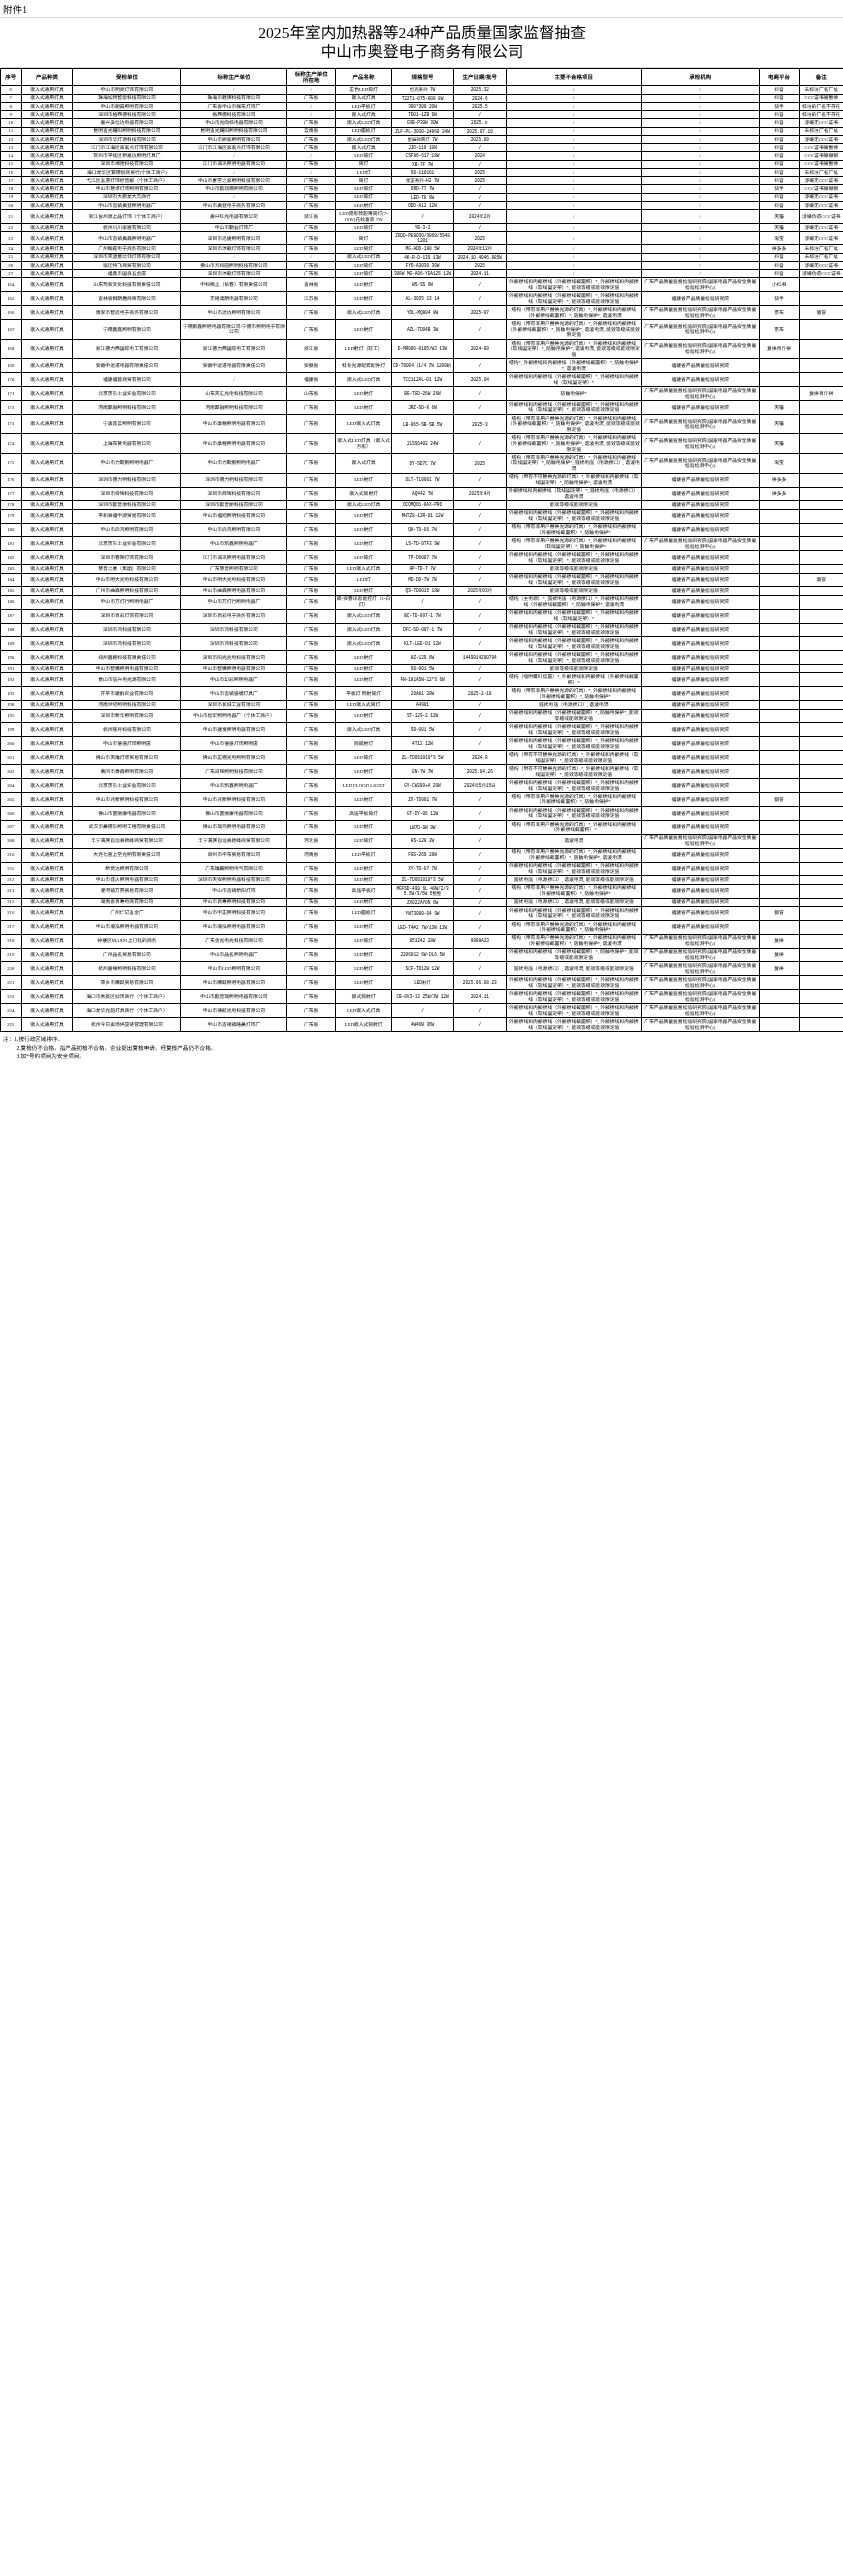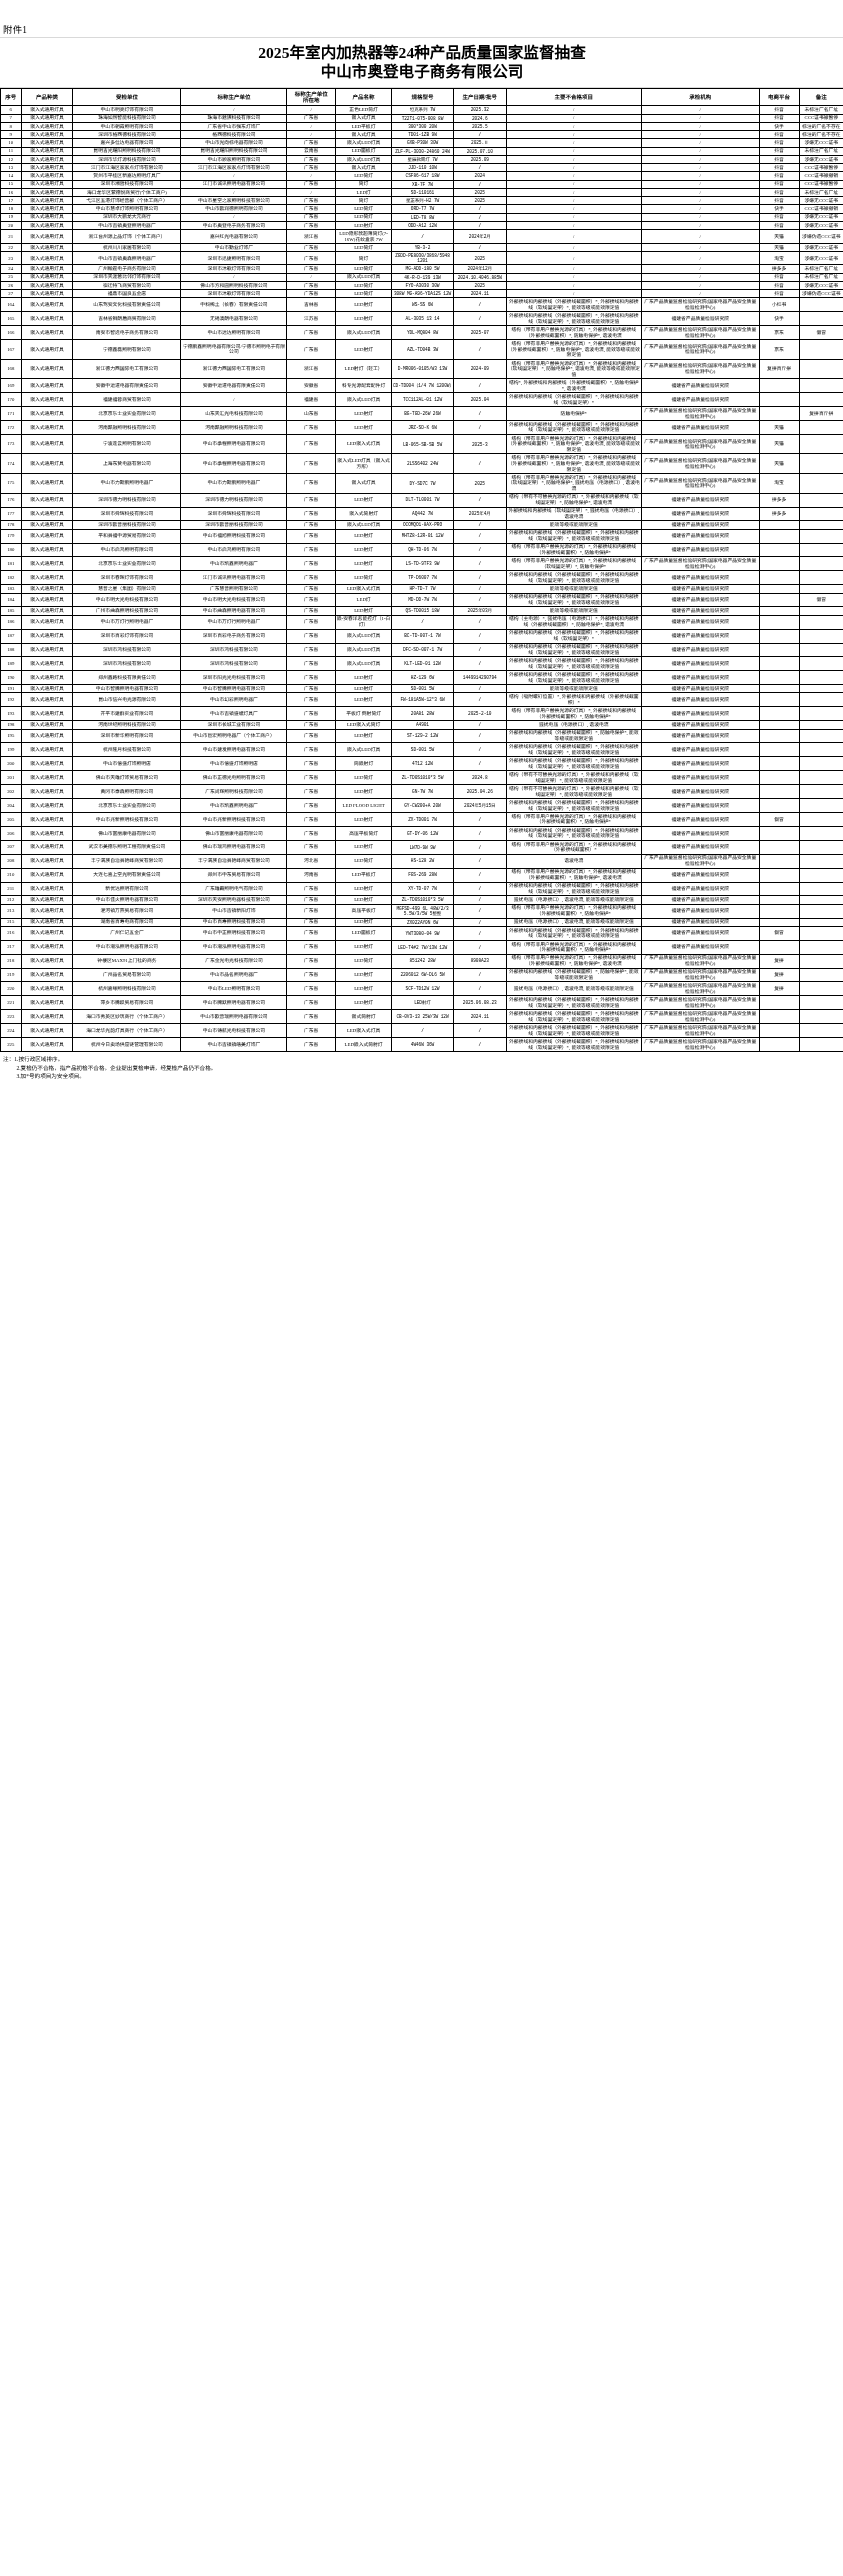--- a/index.html
+++ b/index.html
@@ -18,37 +18,36 @@
     width: 844px;
     position: relative;
     background: #ffffff;
   }
   
   .attach-row {
     height: 17px;
     border-bottom: 0.8px solid #d9d9d9;
     display: flex;
     align-items: center;
-    margin-top: 20px;
   }
   .attach-label {
     font-size: 9.4px;
     padding-left: 3.1px;
     letter-spacing: 0.2px;
     white-space: nowrap;
   }
   
   .title-block {
     padding: 4.7px 0 5.5px 0;
     text-align: center;
     border-bottom: 0.8px solid #d9d9d9;
   }
   .title-line {
     font-family: "Liberation Serif", "DejaVu Serif", serif;
-    font-weight: bold;
+    font-weight: normal;
     font-size: 15.6px;
     line-height: 19.5px;
     letter-spacing: 0px;
     white-space: nowrap;
   }
   
   table.main {
     border-collapse: collapse;
     table-layout: fixed;
     width: 844px;

